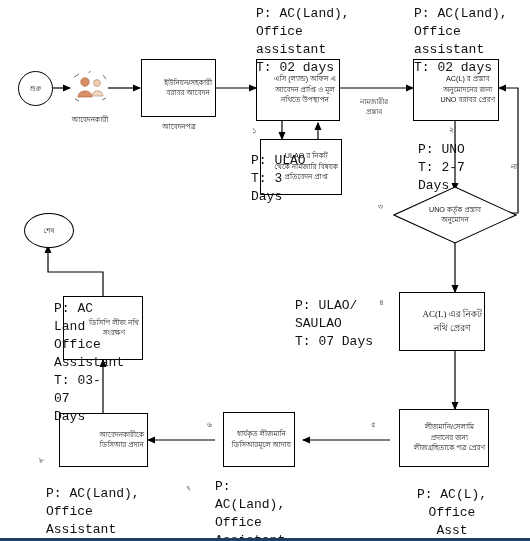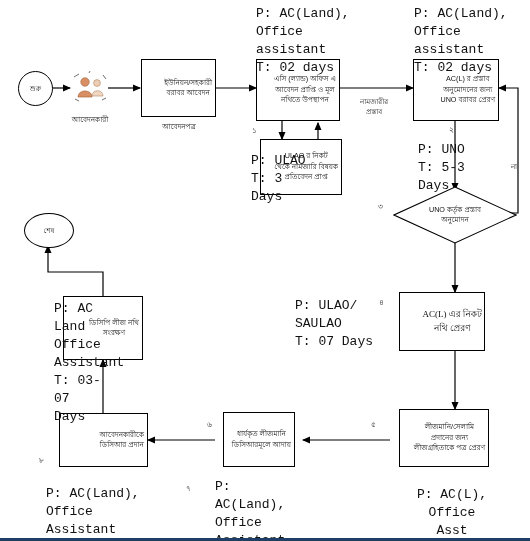--- a/index.html
+++ b/index.html
@@ -223,21 +223,21 @@
 প্রস্তাব</div>
 
   <div class="diamond-wrap" style="left:393px; top:186px; width:124px; height:58px;">
     <svg class="diamond-shape" viewBox="0 0 124 58" preserveAspectRatio="none">
       <polygon points="62,1 123,29 62,57 1,29" fill="#fff" stroke="#000" stroke-width="1.1"></polygon>
     </svg>
     <div class="diamond-label">UNO কর্তৃক প্রস্তাব
 অনুমোদন</div>
   </div>
   <div class="anno" style="left:418px; top:141px; width:70px;">P: UNO
-T: 5-3
+T: 2-7
 Days</div>
   <div class="edge-label" style="left:505px; top:162px; width:18px;">না</div>
 
   <div class="node" style="left:399px; top:292px; width:86px; height:59px;">
     <div class="mix">AC(L) এর নিকট
 নথি প্রেরণ</div>
   </div>
   <div class="anno" style="left:295px; top:297px; width:80px;">P: ULAO/
 SAULAO
 T: 07 Days</div>

